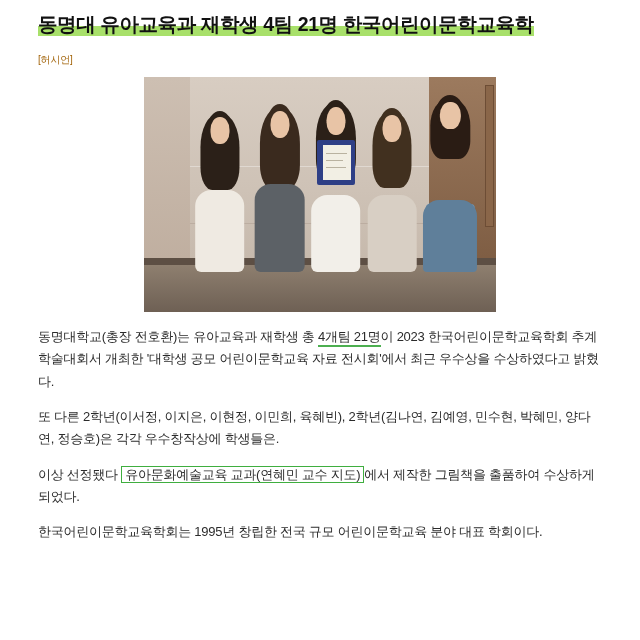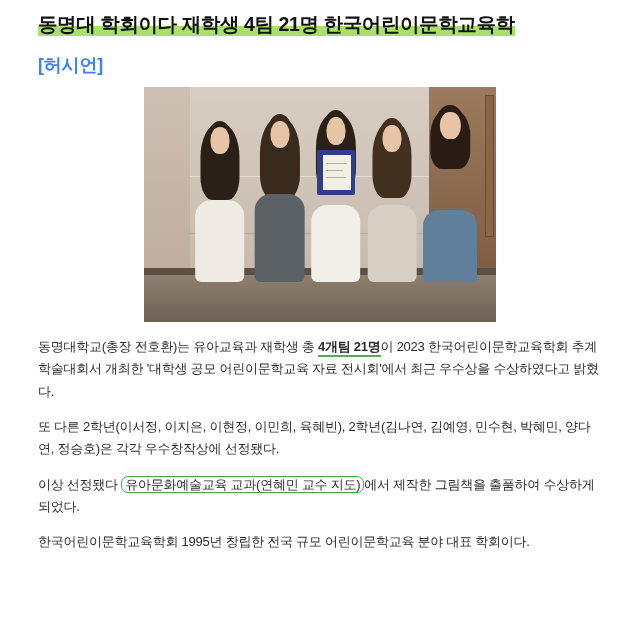--- a/index.html
+++ b/index.html
@@ -25,25 +25,24 @@
     line-height: 1.48;
     color: #111111;
     letter-spacing: -0.4px;
     margin: 0 0 2px 0;
   }
   .headline .hl {
     background: linear-gradient(to top, #a8e06a 44%, rgba(168,224,106,0) 44%);
     padding-bottom: 1px;
   }
   .byline {
-    font-size: 18px;
-    color: #3b82f6;
+    font-size: 10px;
+    color: #a16207;
     margin: 14px 0 10px 0;
     letter-spacing: -0.2px;
-    font-weight: bold;
   }
   .photo-wrap {
     margin: 4px 0 14px 0;
     display: flex;
     justify-content: center;
   }
   .photo {
     width: 352px;
     height: 235px;
     position: relative;
@@ -131,35 +130,34 @@
   p.body-text {
     font-size: 13px;
     line-height: 1.72;
     color: #2b2b2b;
     margin: 0 0 13px 0;
     letter-spacing: -0.25px;
   }
   .ul-green {
     border-bottom: 2px solid #4caf50;
     padding-bottom: 1px;
-    font-weight: bold;
   }
   .box-green {
     border: 1.6px solid #3fae3f;
     padding: 0 3px;
-    border-radius: 7px;
+    border-radius: 0;
   }
 </style>
 </head>
 <body>
 
 <div class="page">
 
   <h1 class="headline">
-    <span class="hl">동명대 학회이다 재학생 4팀 21명 한국어린이문학교육학</span><br>
+    <span class="hl">동명대 유아교육과 재학생 4팀 21명 한국어린이문학교육학</span><br>
   </h1>
 
   <div class="byline">[허시언]</div>
 
   <div class="photo-wrap">
     <div class="photo">
       <div class="wall"></div>
       <div class="wall-seam"></div>
       <div class="wall-seam2"></div>
       <div class="left-panel"></div>
@@ -216,24 +214,24 @@
       </div>
     </div>
   </div>
 
   <p class="body-text">
     <span>동명대학교(총장 전호환)는 유아교육과 재학생 총 </span><span class="ul-green">4개팀 21명</span><span>이 2023 한국어린이문학교육학회 추계학술대회서 개최한 '대학생 공모 어린이문학교육 자료 전시회'에서 최근 우수상을 수상하였다고 밝혔다.</span>
   </p>
 
 
   <p class="body-text">
-    <span>또 다른 2학년(이서정, 이지은, 이현정, 이민희, 육혜빈), 2학년(김나연, 김예영, 민수현, 박혜민, 양다연, 정승호)은 각각 우수창작상에 선정됐다.</span>
+    <span>또 다른 2학년(이서정, 이지은, 이현정, 이민희, 육혜빈), 2학년(김나연, 김예영, 민수현, 박혜민, 양다연, 정승호)은 각각 우수창작상에 학생들은.</span>
   </p>
 
   <p class="body-text">
     <span>이상 선정됐다 </span><span class="box-green">유아문화예술교육 교과(연혜민 교수 지도)</span><span>에서 제작한 그림책을 출품하여 수상하게 되었다.</span>
   </p>
 
   <p class="body-text">
-    <span>한국어린이문학교육학회 1995년 창립한 전국 규모 어린이문학교육 분야 대표 학회이다.</span>
+    <span>한국어린이문학교육학회는 1995년 창립한 전국 규모 어린이문학교육 분야 대표 학회이다.</span>
   </p>
 
 </div>
 
 </body></html>

